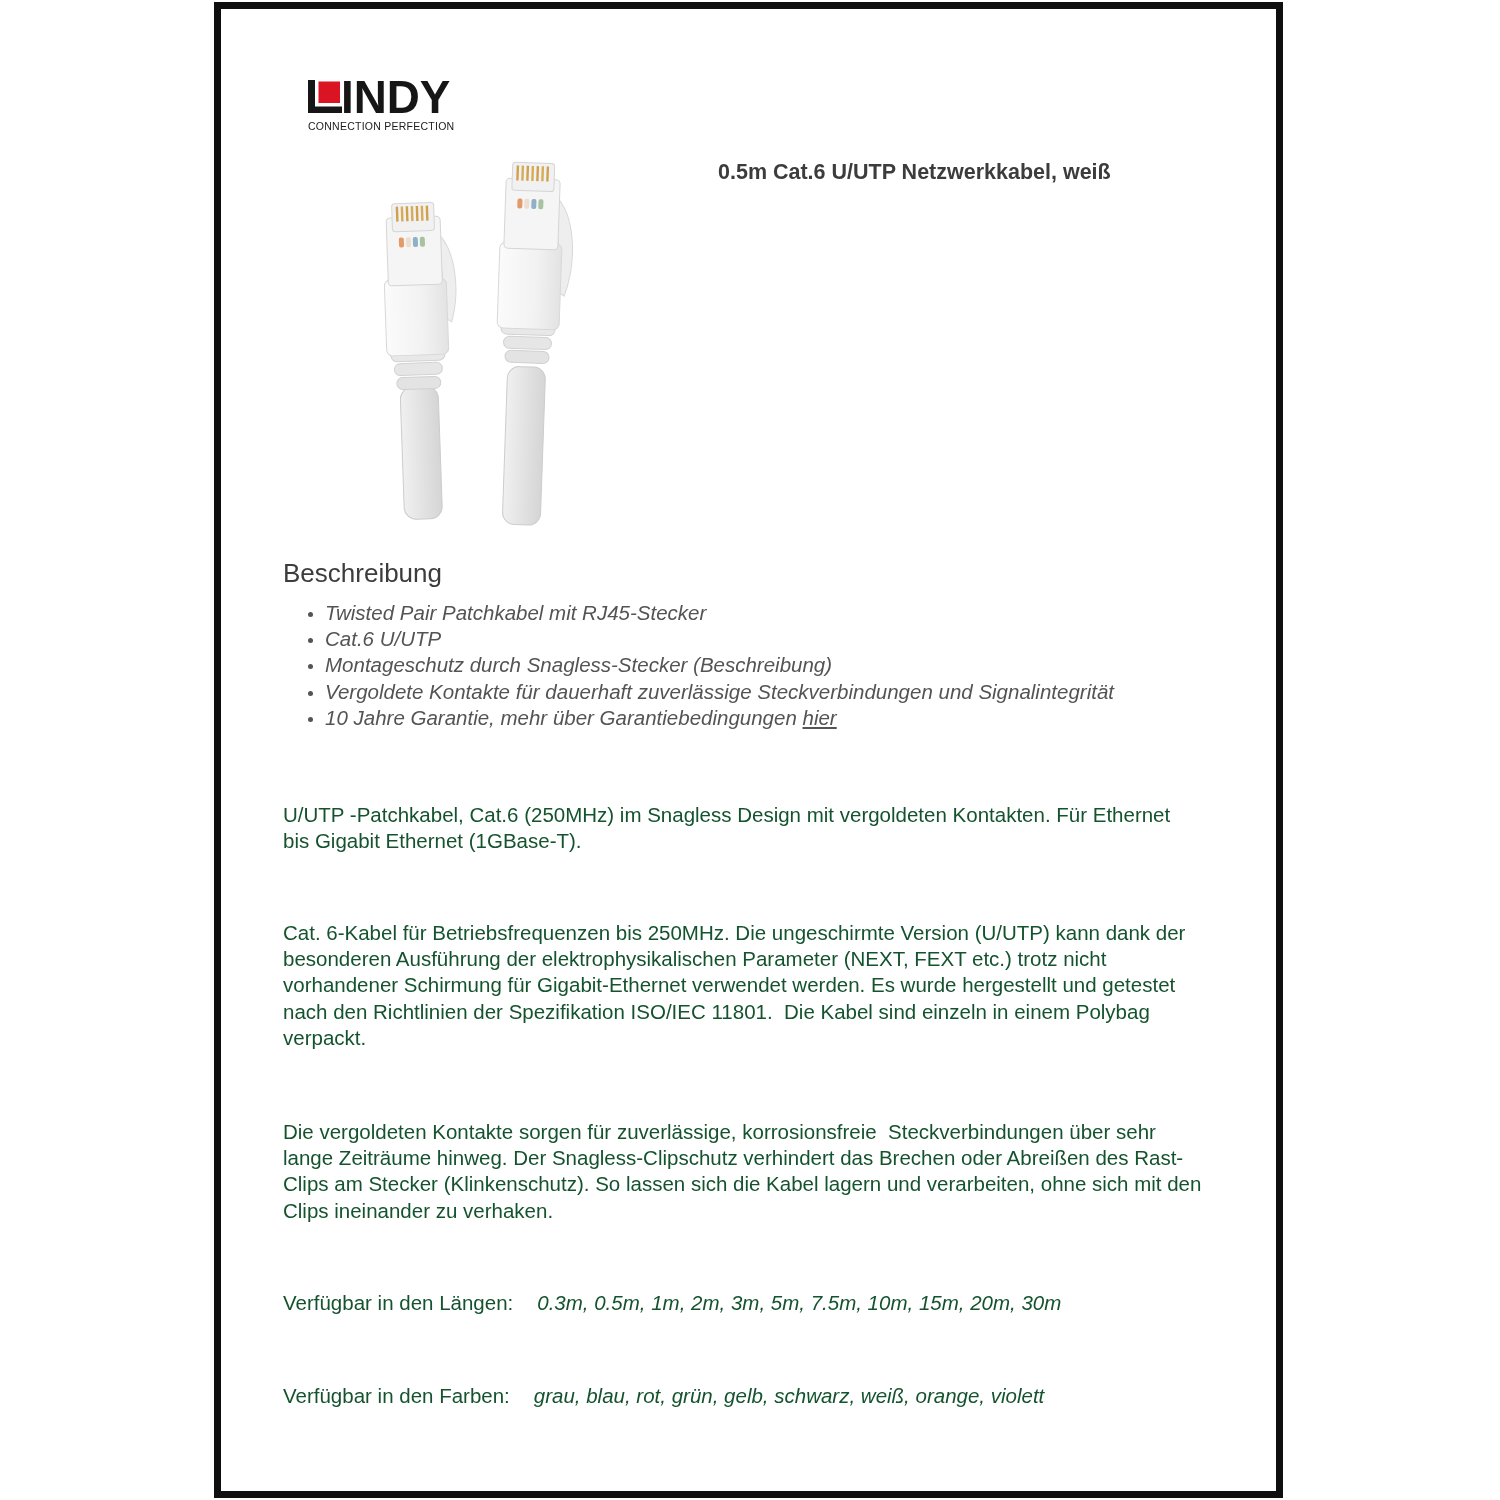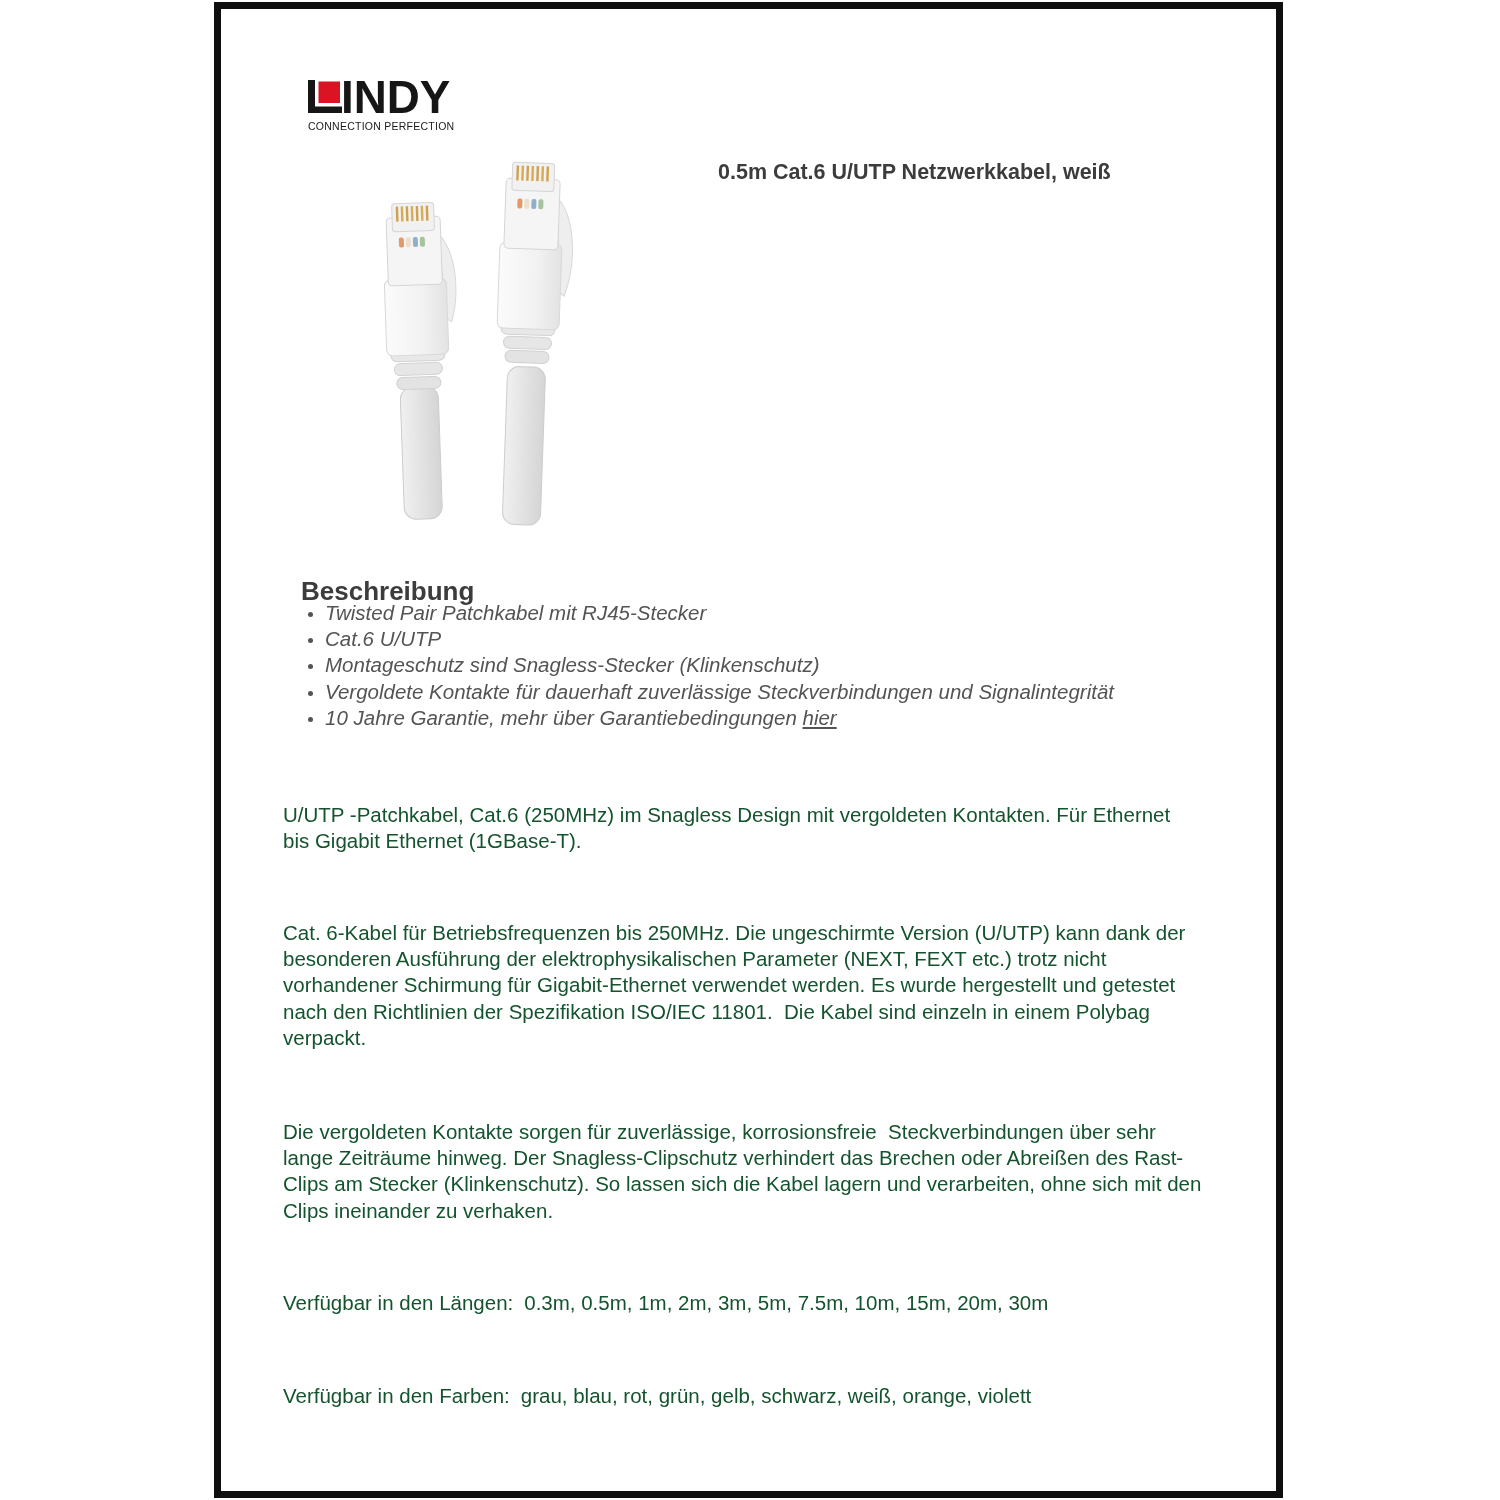--- a/index.html
+++ b/index.html
@@ -49,23 +49,23 @@
     white-space: nowrap;
   }
   .article-line .num { margin-left: 6px; }
 
   
   .cable-img { position: absolute; left: 134px; top: 144px; }
 
   
   .desc-heading {
     position: absolute; left: 62px; top: 549px;
-    margin: 18px;
+    margin: 0;
     font-size: 26px;
-    font-weight: bold;
+    font-weight: normal;
     color: #3c3c3c;
   }
   .bullets {
     position: absolute; left: 62px; top: 591px;
     margin: 0;
     padding-left: 42px;
     font-size: 20.5px;
     line-height: 26.2px;
     color: #545454;
     list-style: disc;
@@ -82,21 +82,21 @@
     font-size: 20.5px;
     line-height: 26.2px;
     color: #14532d;
     white-space: pre-wrap;
   }
   .p-intro    { top: 793px; }
   .p-tech     { top: 911px; }
   .p-contacts { top: 1110px; }
   .p-lengths  { top: 1281px; white-space: nowrap; }
   .p-colors   { top: 1374px; white-space: nowrap; }
-  .avail-values { margin-left: 11px; }
+  .avail-values { margin-left: 24px; font-style: italic; }
 </style>
 </head>
 <body>
 
 <div class="canvas">
   <div class="page">
 
     <div class="logo">
       <svg width="152" height="37" viewBox="0 0 152 37">
         <rect x="0" y="2" width="7" height="33" fill="#161616"></rect>
@@ -176,21 +176,21 @@
 
     <div class="product-head">
       <h1 class="product-title">0.5m Cat.6 U/UTP Netzwerkkabel, weiß</h1>
     </div>
 
     <h2 class="desc-heading">Beschreibung</h2>
 
     <ul class="bullets">
       <li><span>Twisted Pair Patchkabel mit RJ45-Stecker</span></li>
       <li><span>Cat.6 U/UTP</span></li>
-      <li><span>Montageschutz sind Snagless-Stecker (Klinkenschutz)</span></li>
+      <li><span>Montageschutz durch Snagless-Stecker (Beschreibung)</span></li>
       <li><span>Vergoldete Kontakte für dauerhaft zuverlässige Steckverbindungen und Signalintegrität</span></li>
       <li><span>10 Jahre Garantie, mehr über Garantiebedingungen</span> <a class="warranty-link" href="#">hier</a></li>
     </ul>
 
     <p class="body-text p-intro">U/UTP -Patchkabel, Cat.6 (250MHz) im Snagless Design mit vergoldeten Kontakten. Für Ethernet
 bis Gigabit Ethernet (1GBase-T).</p>
     <p class="body-text p-tech">Cat. 6-Kabel für Betriebsfrequenzen bis 250MHz. Die ungeschirmte Version (U/UTP) kann dank der
 besonderen Ausführung der elektrophysikalischen Parameter (NEXT, FEXT etc.) trotz nicht
 vorhandener Schirmung für Gigabit-Ethernet verwendet werden. Es wurde hergestellt und getestet
 nach den Richtlinien der Spezifikation ISO/IEC 11801.  Die Kabel sind einzeln in einem Polybag

